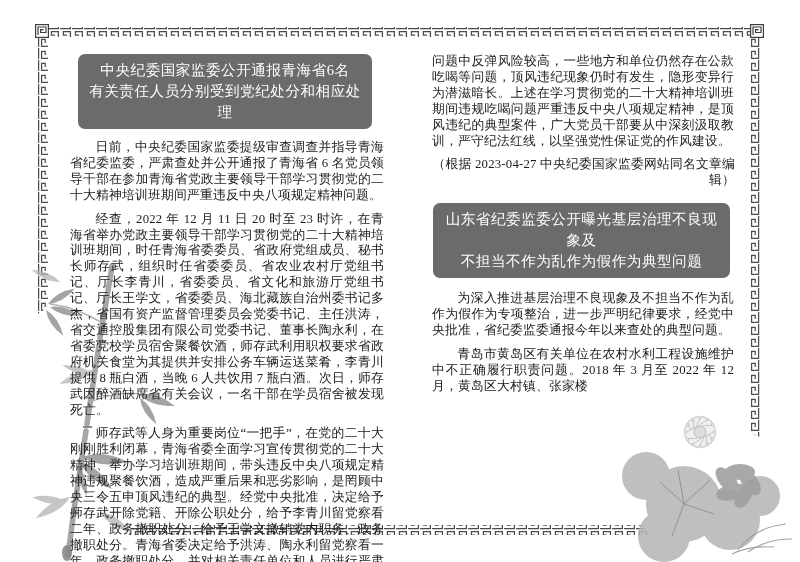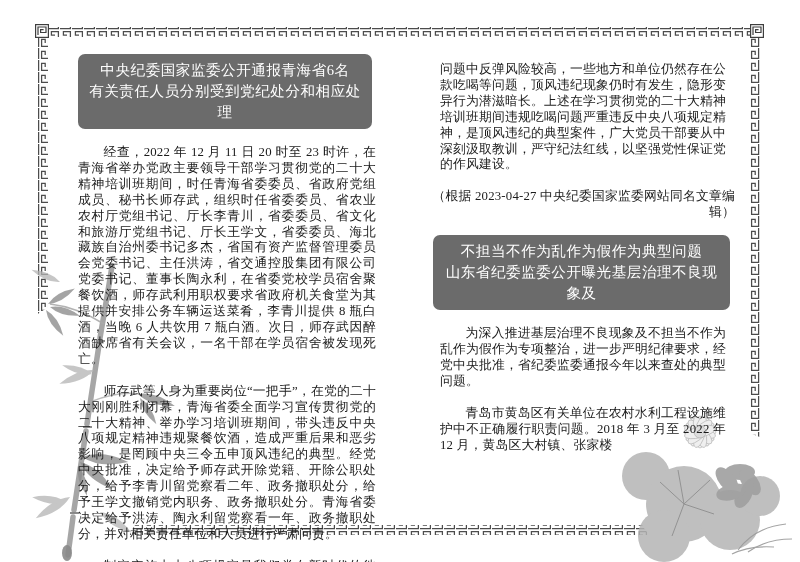--- a/index.html
+++ b/index.html
@@ -13,21 +13,21 @@
   .frame{left:0;top:0;z-index:1;}
   .bamboo{left:0;top:252px;z-index:2;}
   .flower{left:588px;top:398px;z-index:2;}
   .col{
     position:absolute;z-index:3;
     font-size:12.8px;line-height:15.9px;letter-spacing:.2px;
     text-align:justify;
   }
   .col-left{left:62px;top:46px;width:330px;}
   .col-right{left:424px;top:46px;width:318px;}
-  .para{margin:16px;text-indent:2em;}
+  .para{margin:8px;text-indent:2em;}
   .para.no-indent{text-indent:0;}
   .title-box{
     background:var(--title-box,#6b6b6b);
     color:var(--title-text,#ffffff);
     border-radius:7px;text-align:center;font-weight:normal;
     font-size:14.6px;line-height:21px;letter-spacing:.5px;
     padding:6px 6px;margin:8px 20px 11px 16px;
   }
   .title-box .tline{text-indent:0;}
   .title-box-2{margin:14px 12px 13px 9px;}
@@ -153,29 +153,30 @@
       <path d="M160 154 C174 144 188 141 204 141"></path>
       <path d="M144 156 C156 150 170 148 186 149"></path>
     </g>
   </svg>
 
   <div class="col col-left">
     <div class="title-box">
       <div class="tline">中央纪委国家监委公开通报青海省6名</div>
       <div class="tline">有关责任人员分别受到党纪处分和相应处理</div>
     </div>
+    <p class="para">日前，中央纪委国家监委提级审查调查并指导青海省纪委监委，严肃查处并公开通报了青海省 6 名党员领导干部在参加青海省党政主要领导干部学习贯彻党的二十大精神培训班期间严重违反中央八项规定精神问题。</p>
     <p class="para">经查，2022 年 12 月 11 日 20 时至 23 时许，在青海省举办党政主要领导干部学习贯彻党的二十大精神培训班期间，时任青海省委委员、省政府党组成员、秘书长师存武，组织时任省委委员、省农业农村厅党组书记、厅长李青川，省委委员、省文化和旅游厅党组书记、厅长王学文，省委委员、海北藏族自治州委书记多杰，省国有资产监督管理委员会党委书记、主任洪涛，省交通控股集团有限公司党委书记、董事长陶永利，在省委党校学员宿舍聚餐饮酒，师存武利用职权要求省政府机关食堂为其提供并安排公务车辆运送菜肴，李青川提供 8 瓶白酒，当晚 6 人共饮用 7 瓶白酒。次日，师存武因醉酒缺席省有关会议，一名干部在学员宿舍被发现死亡。</p>
     <p class="para">师存武等人身为重要岗位“一把手”，在党的二十大刚刚胜利闭幕，青海省委全面学习宣传贯彻党的二十大精神、举办学习培训班期间，带头违反中央八项规定精神违规聚餐饮酒，造成严重后果和恶劣影响，是罔顾中央三令五申顶风违纪的典型。经党中央批准，决定给予师存武开除党籍、开除公职处分，给予李青川留党察看二年、政务撤职处分，给予王学文撤销党内职务、政务撤职处分。青海省委决定给予洪涛、陶永利留党察看一年、政务撤职处分，并对相关责任单位和人员进行严肃问责。</p>
     <p class="para">制定实施中央八项规定是我们党在新时代的徙木立信之举，必须常抓不懈、久久为功，直至真正化风成俗，以优良党风引领社风民风。从近年来查处案件情况看，违规吃喝问题在各类“四风”</p>
   </div>
 
   <div class="col col-right">
     <p class="para no-indent">问题中反弹风险较高，一些地方和单位仍然存在公款吃喝等问题，顶风违纪现象仍时有发生，隐形变异行为潜滋暗长。上述在学习贯彻党的二十大精神培训班期间违规吃喝问题严重违反中央八项规定精神，是顶风违纪的典型案件，广大党员干部要从中深刻汲取教训，严守纪法红线，以坚强党性保证党的作风建设。</p>
     <p class="para credit">（根据 2023-04-27 中央纪委国家监委网站同名文章编辑）</p>
     <div class="title-box title-box-2">
+      <div class="tline">山东省纪委监委公开曝光基层治理不良现象及</div>
       <div class="tline">不担当不作为乱作为假作为典型问题</div>
-      <div class="tline">山东省纪委监委公开曝光基层治理不良现象及</div>
     </div>
     <p class="para">为深入推进基层治理不良现象及不担当不作为乱作为假作为专项整治，进一步严明纪律要求，经党中央批准，省纪委监委通报今年以来查处的典型问题。</p>
     <p class="para">青岛市黄岛区有关单位在农村水利工程设施维护中不正确履行职责问题。2018 年 3 月至 2022 年 12 月，黄岛区大村镇、张家楼</p>
   </div>
 
 </div>
 
 </body></html>

